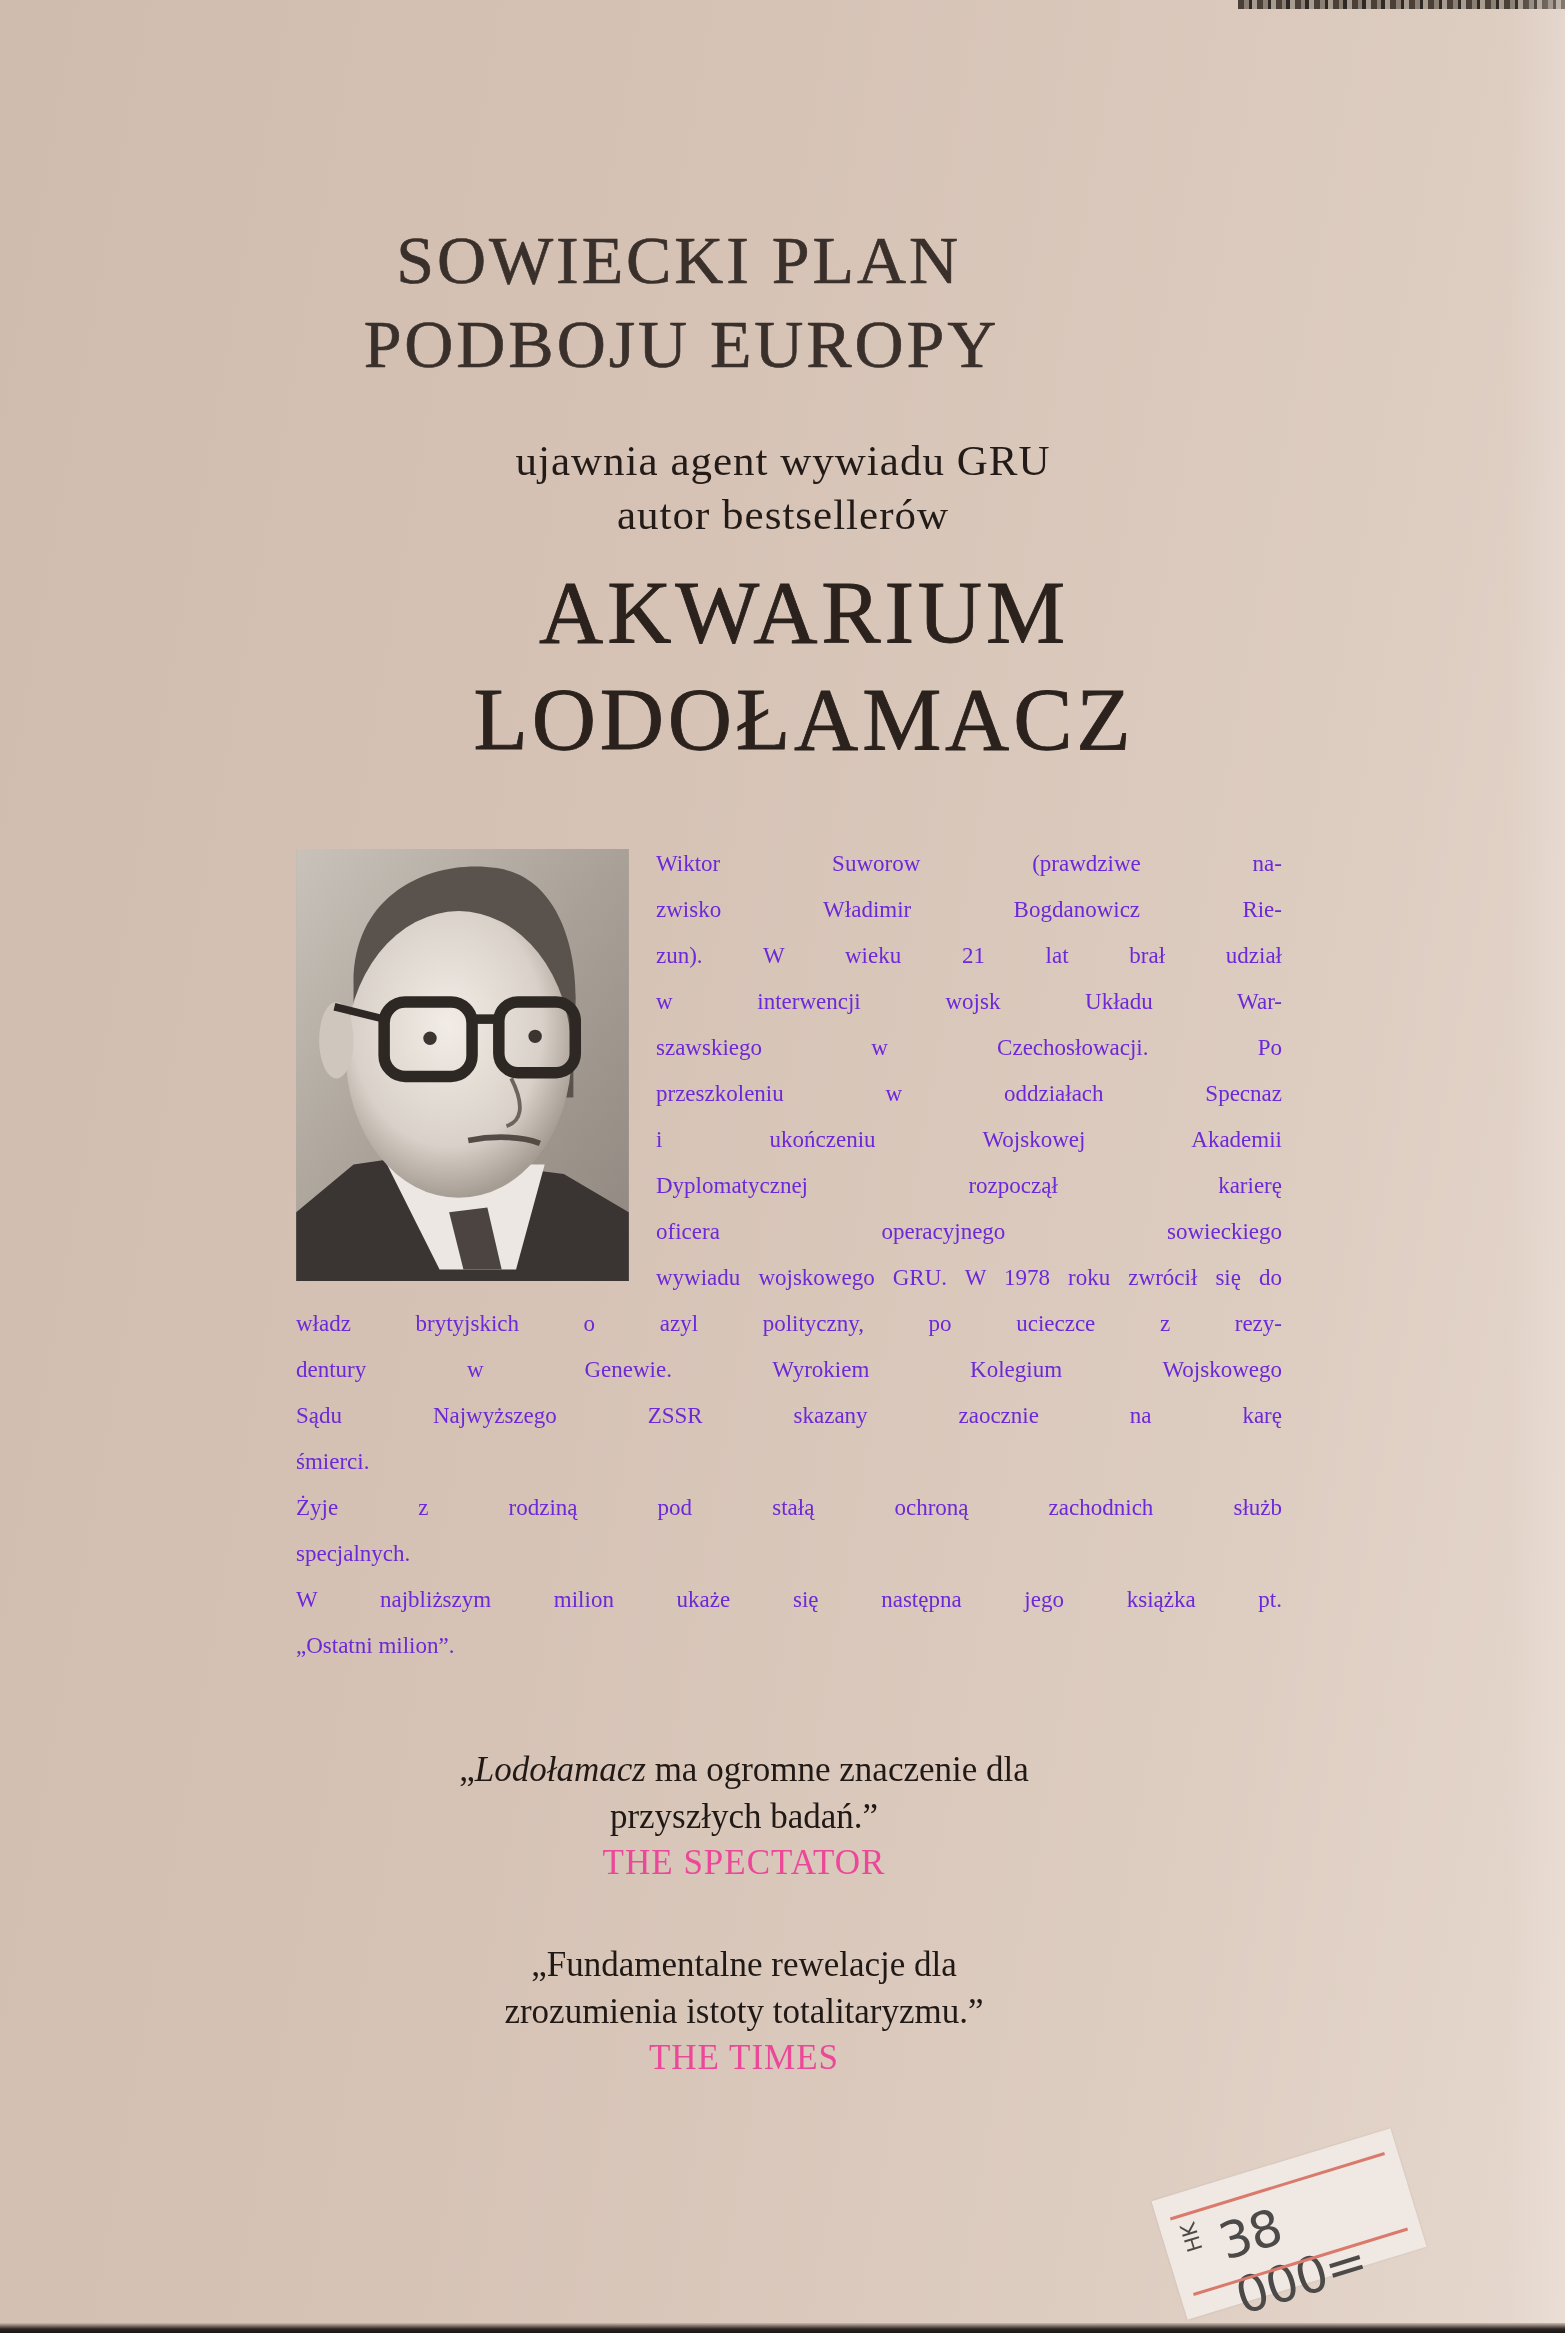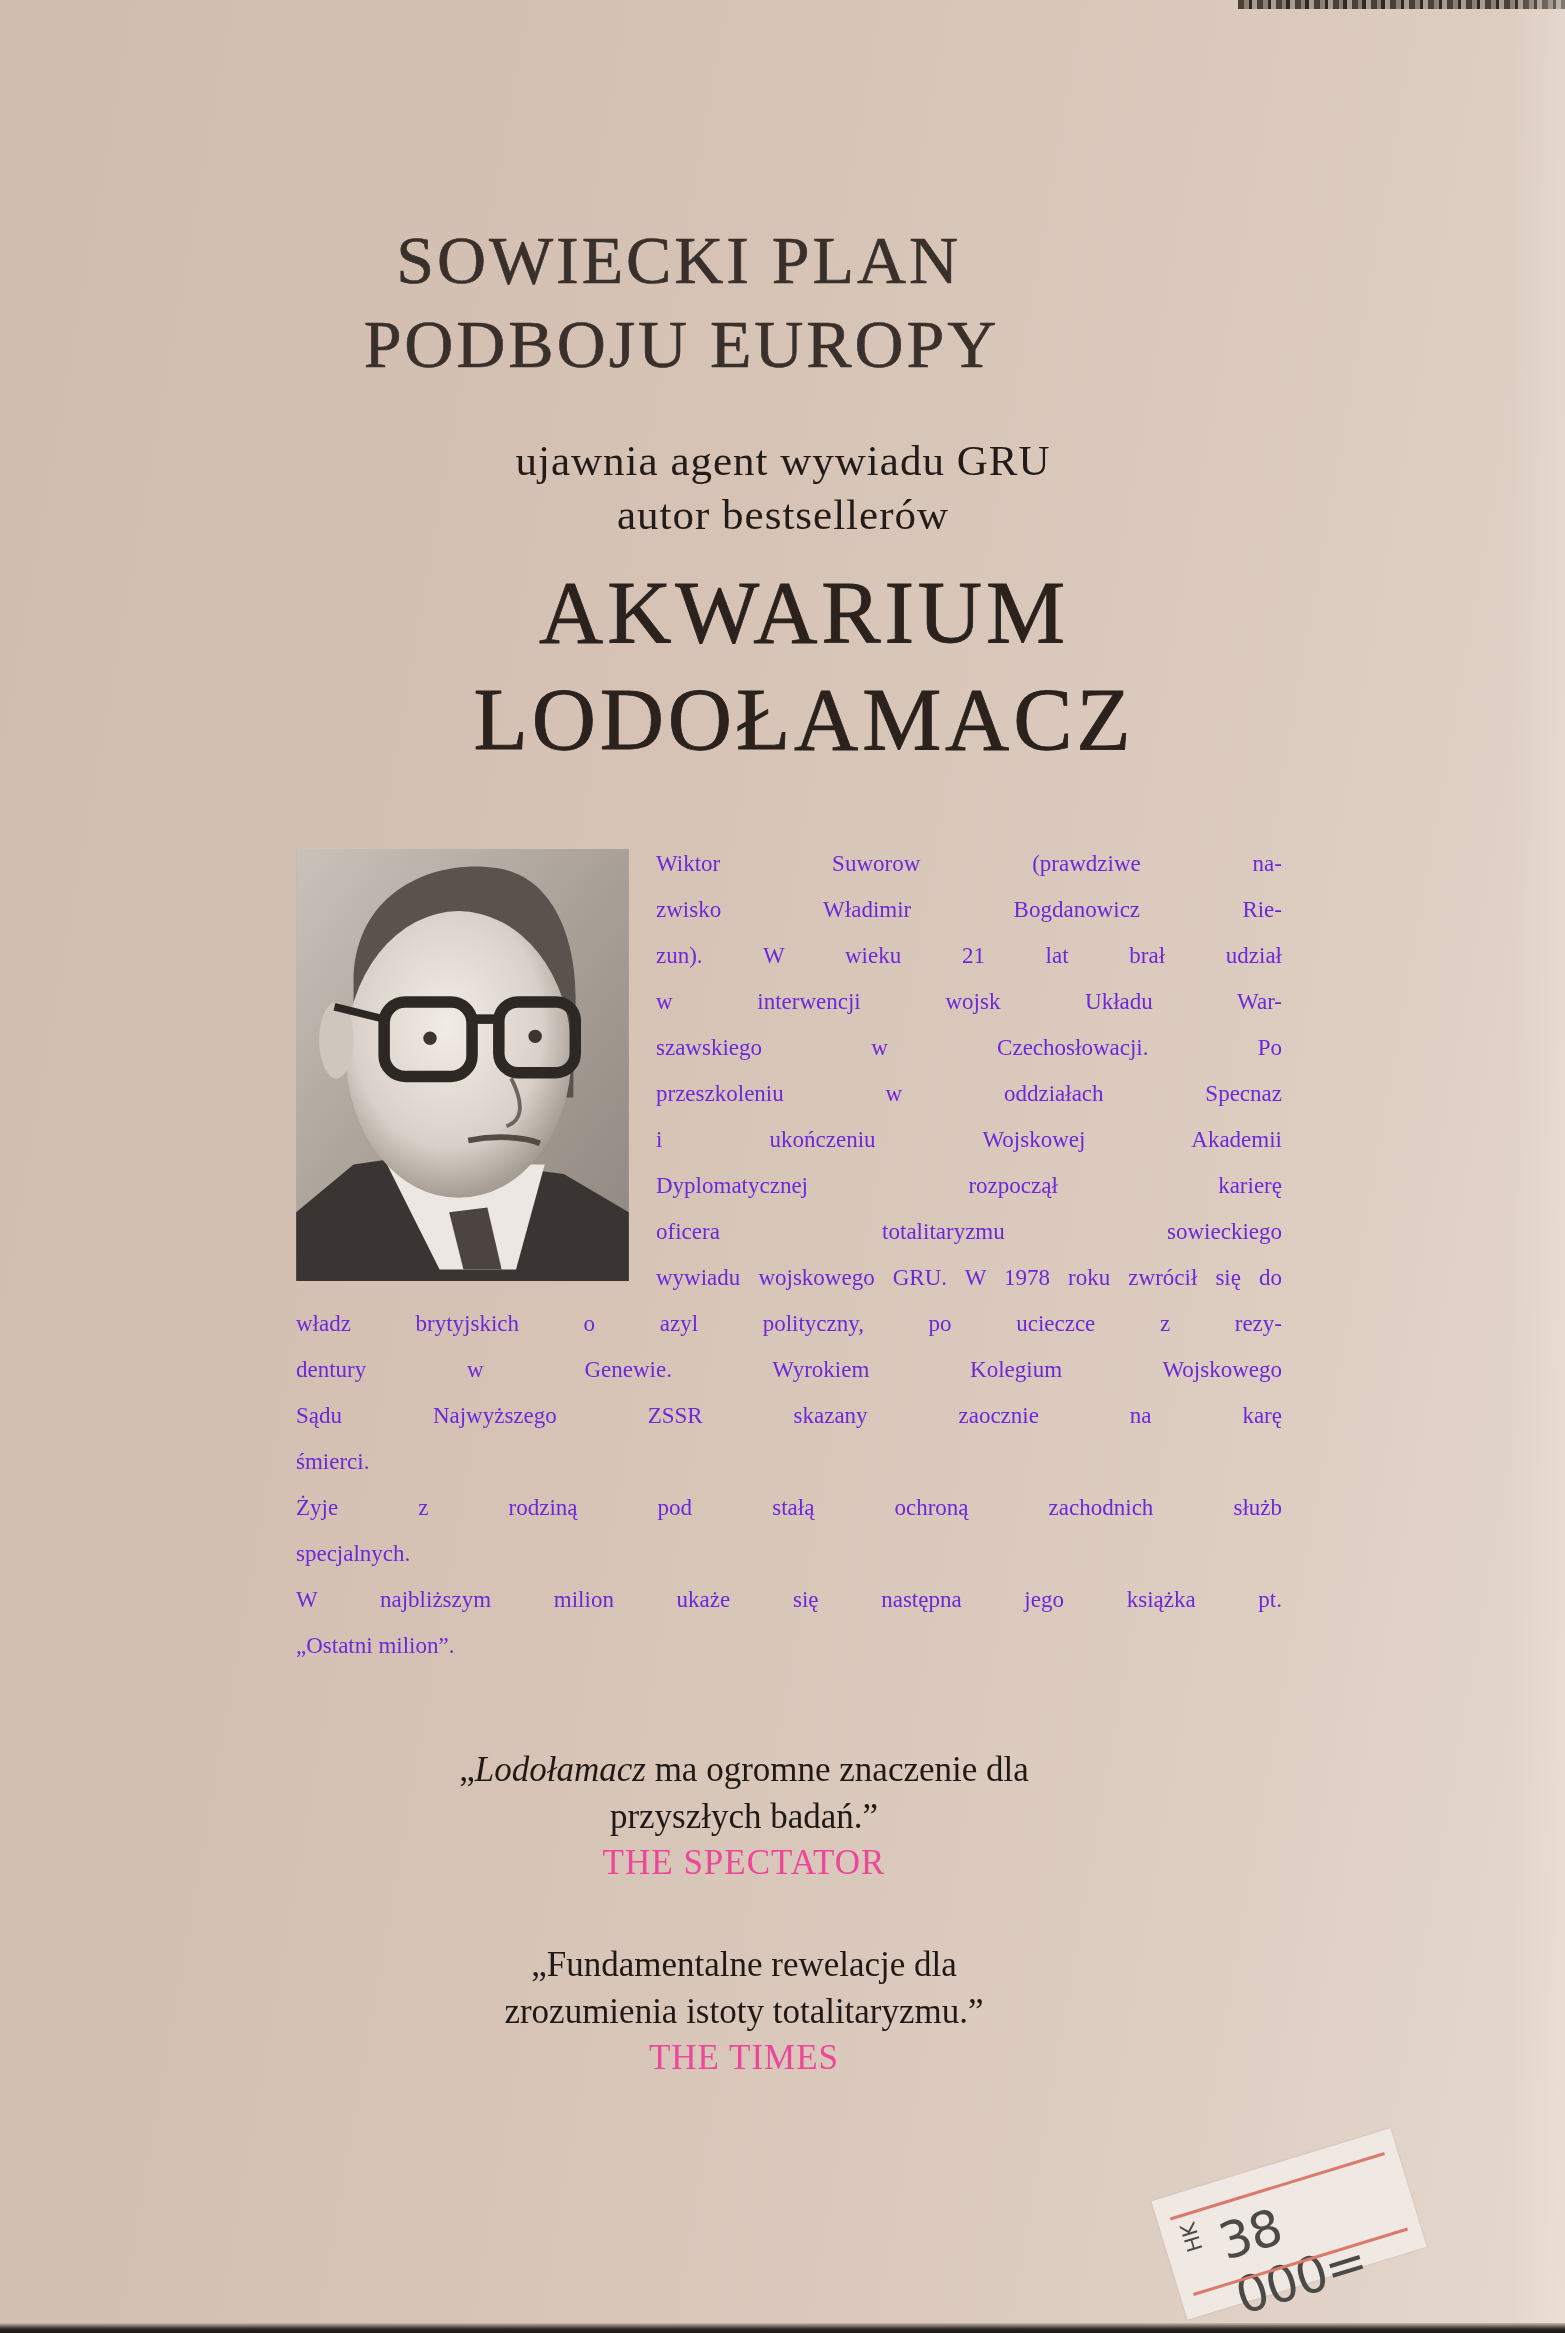--- a/index.html
+++ b/index.html
@@ -120,21 +120,21 @@
     </svg>
   </div>
   <p class="justify-last">Wiktor Suworow (prawdziwe na-</p>
   <p class="justify-last">zwisko Władimir Bogdanowicz Rie-</p>
   <p class="justify-last">zun). W wieku 21 lat brał udział</p>
   <p class="justify-last">w interwencji wojsk Układu War-</p>
   <p class="justify-last">szawskiego w Czechosłowacji. Po</p>
   <p class="justify-last">przeszkoleniu w oddziałach Specnaz</p>
   <p class="justify-last">i ukończeniu Wojskowej Akademii</p>
   <p class="justify-last">Dyplomatycznej rozpoczął karierę</p>
-  <p class="justify-last">oficera totalitaryzmu sowieckiego</p>
+  <p class="justify-last">oficera operacyjnego sowieckiego</p>
   <p class="justify-last">wywiadu wojskowego GRU. W 1978 roku zwrócił się do</p>
   <p class="justify-last">władz brytyjskich o azyl polityczny, po ucieczce z rezy-</p>
   <p class="justify-last">dentury w Genewie. Wyrokiem Kolegium Wojskowego</p>
   <p class="justify-last">Sądu Najwyższego ZSSR skazany zaocznie na karę</p>
   <p>śmierci.</p>
   <p class="justify-last">Żyje z rodziną pod stałą ochroną zachodnich służb</p>
   <p>specjalnych.</p>
   <p class="justify-last">W najbliższym milion ukaże się następna jego książka pt.</p>
   <p>„Ostatni milion”.</p>
 </div>

